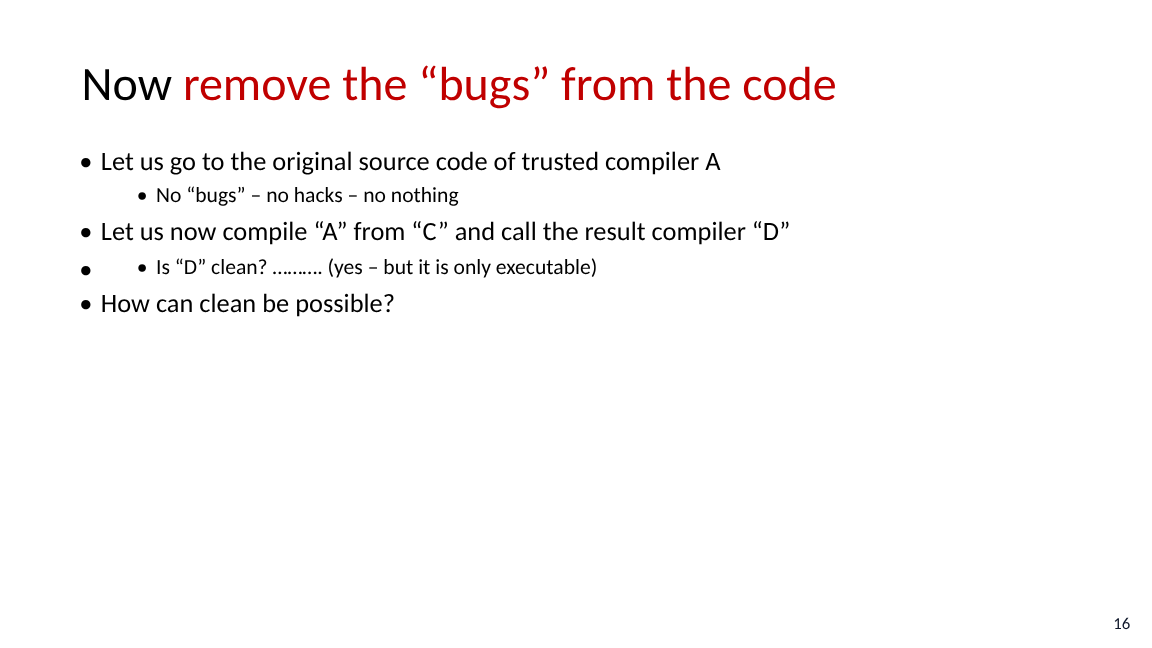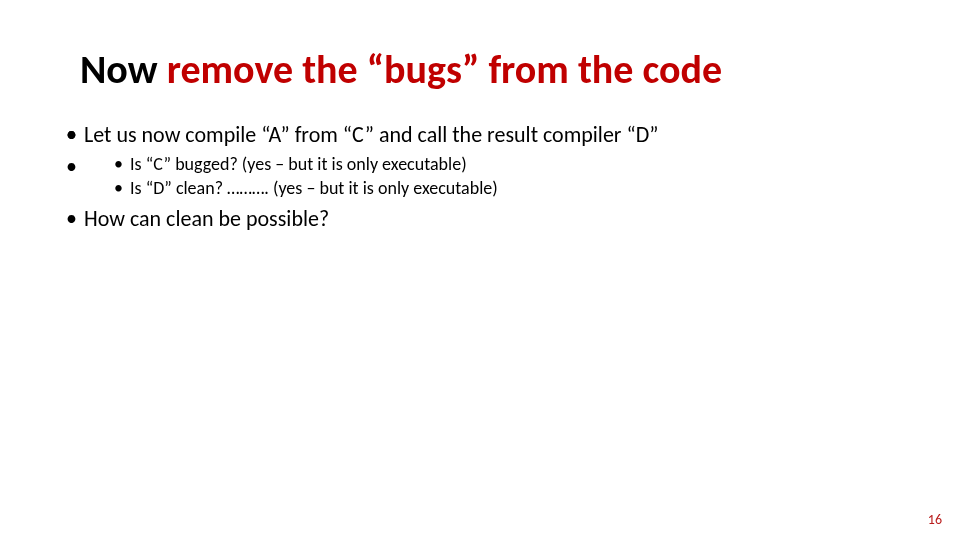--- a/index.html
+++ b/index.html
@@ -14,22 +14,22 @@
     overflow: hidden;
   }
   .slide {
     box-sizing: border-box;
     padding: 48px 64px 20px 64px;
     width: 100%;
     height: 100%;
   }
   .title {
     font-size: 40px;
-    font-weight: 700;
-    margin: 0 0 28px 16px;
+    font-weight: 400;
+    margin: 0 0 28px 4px;
     line-height: 1.1;
   }
   .title .black { color: #000000; }
   .title .red   { color: #c00000; }
   ul.level1 {
     list-style: none;
     padding-left: 0;
     margin: 0;
     font-size: 22px;
     line-height: 1.35;
@@ -61,41 +61,44 @@
     content: "•";
     position: absolute;
     left: 2px;
     top: 0;
   }
   .page-number {
     position: absolute;
     right: 18px;
     bottom: 12px;
     font-size: 14px;
-    color: #b91c1c;
+    color: #0f172a;
   }
 </style>
 </head>
 <body>
 
 <div class="slide">
 
   <h1 class="title">
     <span class="black">Now </span><span class="red">remove the “bugs” from the code</span>
   </h1>
 
   <ul class="level1">
     <li>
+      <span>Let us go to the original source code of trusted compiler A</span>
+      <ul class="level2">
+        <li><span>No “bugs” – no hacks – no nothing</span></li>
+      </ul>
     </li>
     <li>
       <span>Let us now compile “A” from “C” and call the result compiler “D”</span>
     </li>
     <li>
       <ul class="level2">
-        <li><span>Is “C” bugged? (yes – but it is only executable)</span></li>
         <li><span>Is “D” clean? ………. (yes – but it is only executable)</span></li>
       </ul>
     </li>
     <li>
       <span>How can clean be possible?</span>
     </li>
   </ul>
 
 </div>
 

